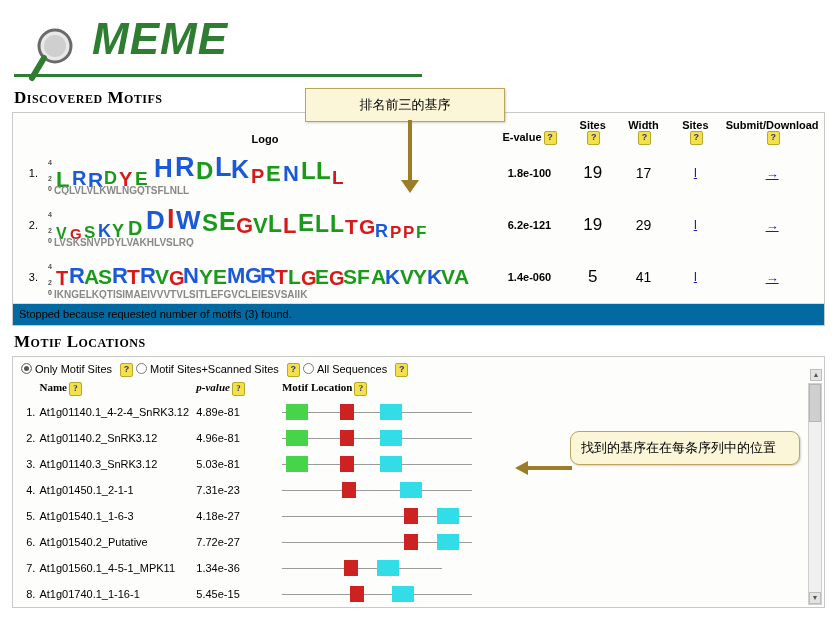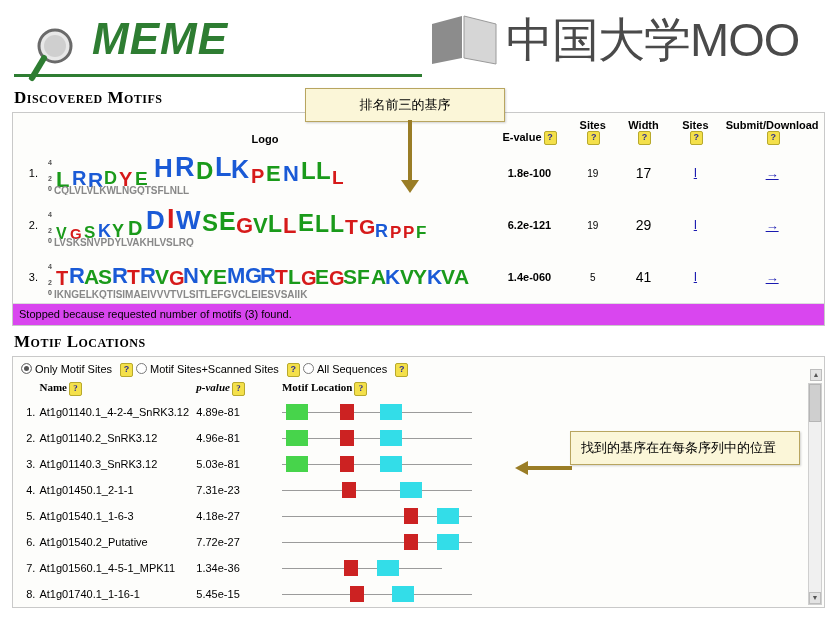--- a/index.html
+++ b/index.html
@@ -45,36 +45,36 @@
   }
   .motif-table{width:100%;border-collapse:collapse;font-size:11px;}
   .motif-table th{
     font-size:11px;font-weight:bold;color:#000;padding:6px 2px 2px;
     font-family:"Liberation Sans", sans-serif;vertical-align:bottom;
   }
   .motif-table td{padding:4px 2px;vertical-align:middle;}
   .col-num{width:22px;text-align:right;font-size:11px;padding-right:4px;}
   .col-logo{width:430px;}
   .col-ev{width:72px;text-align:center;font-size:11px;font-weight:bold;}
-  .col-sites{width:42px;text-align:center;font-size:10px;}
+  .col-sites{width:42px;text-align:center;font-size:17px;}
   .col-width{width:48px;text-align:center;font-size:14px;}
   .col-more{width:44px;text-align:center;}
   .col-sub{width:96px;text-align:center;margin-left:15px;}
   .help{
     display:inline-block;width:11px;height:12px;background:#f4e04a;
     border:1px solid #b8a92c;color:#2f2f8f;font-size:9px;font-weight:bold;
     text-align:center;line-height:11px;border-radius:2px;vertical-align:middle;
     margin-left:2px;
   }
   .link-u{color:#1a1ab0;text-decoration:underline;font-size:12px;}
   .arrow-link{color:#1a1ab0;text-decoration:underline;font-size:13px;}
   .logo-box{height:44px;position:relative;overflow:hidden;}
   .stopped{
     font-size:11px;padding:4px 0 5px 6px;border-top:1px solid #ddd;
-    background:#d946ef;color:#000;
+    background:#0369a1;color:#000;
   }
   
   .loc-panel{
     margin:0 10px 0 12px;border:1px solid #c9c9c9;background:#fdfdfb;
     height:250px;position:relative;overflow:hidden;
   }
   .radios{font-size:11px;padding:6px 0 2px 8px;color:#000;}
   .radios label{margin-right:6px;text-align:right;}
   .radio-dot{
     display:inline-block;width:9px;height:9px;border:1px solid #7a7a7a;
@@ -113,27 +113,20 @@
 <div class="header">
   <div class="logo-wrap">
     <svg class="magnifier" viewBox="0 0 62 58">
       <circle cx="27" cy="20" r="16" fill="#e8e8e8" stroke="#6a6a6a" stroke-width="3"></circle>
       <circle cx="27" cy="20" r="11" fill="#cfcfcf"></circle>
       <line x1="16" y1="32" x2="4" y2="52" stroke="#2e7d32" stroke-width="6" stroke-linecap="round"></line>
     </svg>
     <div class="meme-title">MEME</div>
   </div>
   <div class="hr-green"></div>
-  <div class="mooc">
-    <svg class="mooc-book" viewBox="0 0 70 52">
-      <polygon points="2,10 32,2 32,44 2,50" fill="#8c8c8c"></polygon>
-      <polygon points="34,2 66,10 66,50 34,44" fill="#d6d6d6" stroke="#9a9a9a" stroke-width="1"></polygon>
-    </svg>
-    <div class="mooc-text">中国大学MOO</div>
-  </div>
 </div>
 
 <div class="section-title">Discovered Motifs</div>
 
 <div class="panel">
   <table class="motif-table">
     <tbody>
         <tr>
       <th class="col-num"></th>
       <th class="col-logo">Logo</th>
@@ -422,17 +415,17 @@
     <div class="scroll-thumb"></div>
     <div class="scroll-down" style="bottom:0">▼</div>
   </div>
   <div style="position:absolute;right:2px;top:12px;width:10px;height:10px;background:#e3e3e3;border:1px solid #bdbdbd;font-size:7px;text-align:center;line-height:9px;color:#555;">▲</div>
 </div>
 
 <div class="callout" style="left:305px;top:88px;width:178px;text-align:center;">排名前三的基序</div>
 <div class="ann-arrow" style="left:408px;top:120px;width:4px;height:62px;"></div>
 <div style="position:absolute;left:401px;top:180px;width:0;height:0;border-left:9px solid transparent;border-right:9px solid transparent;border-top:13px solid #9a7d26;"></div>
 
-<div class="callout" style="left:570px;top:431px;width:208px;">
+<div class="callout" style="left:570px;top:431px;width:208px;border-radius:9px;">
   <span>找到的基序在在每条序列中的位置</span>
 </div>
 <div class="ann-arrow" style="left:528px;top:466px;width:44px;height:4px;"></div>
 <div style="position:absolute;left:515px;top:461px;width:0;height:0;border-top:7px solid transparent;border-bottom:7px solid transparent;border-right:13px solid #9a7d26;"></div>
 
 </body></html>

